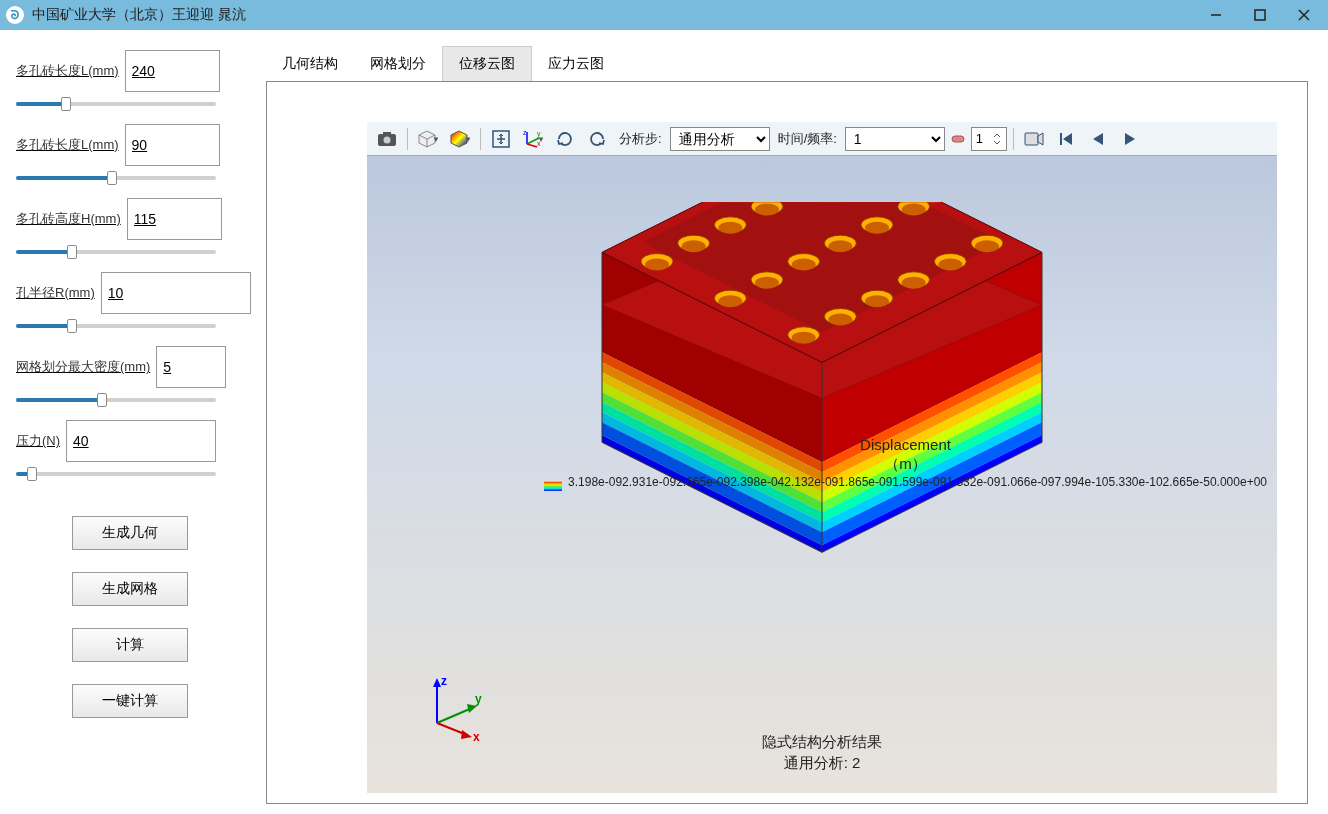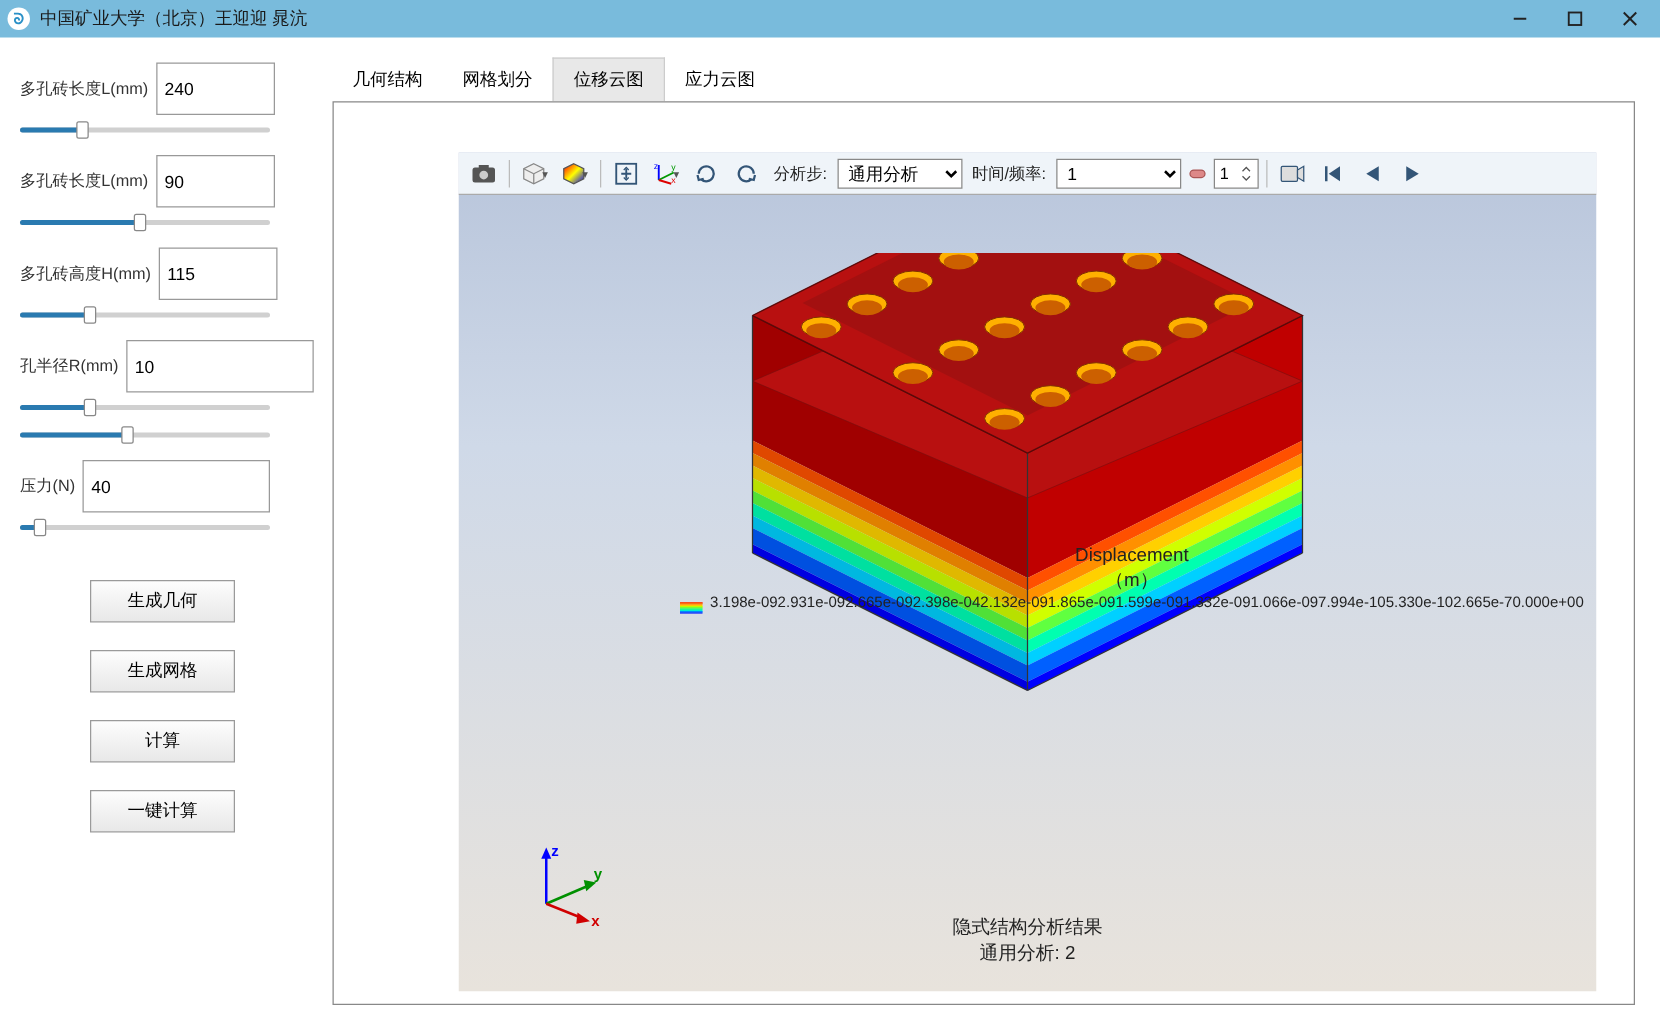--- a/index.html
+++ b/index.html
@@ -9,21 +9,21 @@
   .titlebar { height: 30px; background: #79bbdc; display: flex; align-items: center; padding: 0 6px; color: #1a1a1a; }
   .titlebar-icon { width: 18px; height: 18px; border-radius: 50%; background: #fff; display: flex; align-items: center; justify-content: center; margin-right: 8px; font-weight: bold; color: #2a90c7; font-size: 12px; }
   .titlebar-title { flex: 1; font-size: 14px; }
   .win-controls { display: flex; gap: 24px; padding-right: 8px; }
   .win-btn { width: 20px; height: 20px; display: flex; align-items: center; justify-content: center; cursor: pointer; }
   
   
   .content { display: flex; height: calc(100% - 30px); }
   .sidebar { width: 260px; padding: 20px 16px; }
   
-  .param-group { margin-bottom: 18px; }
+  .param-group { margin-bottom: 18px; text-decoration: underline; }
   .param-row { display: flex; align-items: center; gap: 6px; }
   .param-label { font-size: 13px; color: #333; white-space: nowrap; }
   .param-input { flex: 1; height: 42px; border: 1px solid #999; padding: 2px 6px; font-size: 14px; background:#fff; max-width: 95px; }
   .param-input.wide { max-width: 150px;}
   .slider { width: 200px; height: 4px; background: #d0d0d0; margin-top: 10px; position: relative; border-radius: 2px; }
   .slider-fill { position: absolute; left: 0; top: 0; height: 100%; background: #2a7ab0; border-radius: 2px; }
   .slider-thumb { position: absolute; top: -5px; width: 10px; height: 14px; background: #fff; border: 1px solid #888; border-radius: 2px; transform: translateX(-50%); }
   
   .action-buttons { margin-top: 40px; display:flex; flex-direction:column; gap: 22px; align-items:center;}
   .action-btn { width: 116px; height: 34px; background: linear-gradient(#fdfdfd,#e8e8e8); border: 1px solid #9a9a9a; font-size: 14px; cursor: pointer; }
@@ -131,20 +131,24 @@
         <span class="param-label">孔半径R(mm)</span>
         <input class="param-input wide" value="10" style="">
       </div>
       <div class="slider">
           <div class="slider-fill" style="width:28%"></div>
           <div class="slider-thumb" style="left:28%"></div>
         </div>
     </div>
 
     <div class="param-group">
+      <div class="param-row">
+        <span class="param-label">网格划分最大密度(mm)</span>
+        <input class="param-input" style="max-width: 70px;" value="5">
+      </div>
       <div class="slider">
           <div class="slider-fill" style="width:43%"></div>
           <div class="slider-thumb" style="left:43%"></div>
         </div>
     </div>
 
     <div class="param-group">
       <div class="param-row">
         <span class="param-label">压力(N)</span>
         <input class="param-input wide" value="40" style="">
@@ -429,21 +433,21 @@
                 <span>2.931e-09</span>
                 <span>2.665e-09</span>
                 <span>2.398e-04</span>
                 <span>2.132e-09</span>
                 <span>1.865e-09</span>
                 <span>1.599e-09</span>
                 <span>1.332e-09</span>
                 <span>1.066e-09</span>
                 <span>7.994e-10</span>
                 <span>5.330e-10</span>
-                <span>2.665e-7</span>
+                <span>2.665e-5</span>
                 <span>0.000e+00</span>
               </div>
           </div>
         </div>
 
       </div>
     </div>
   </div>
 </div>
 

